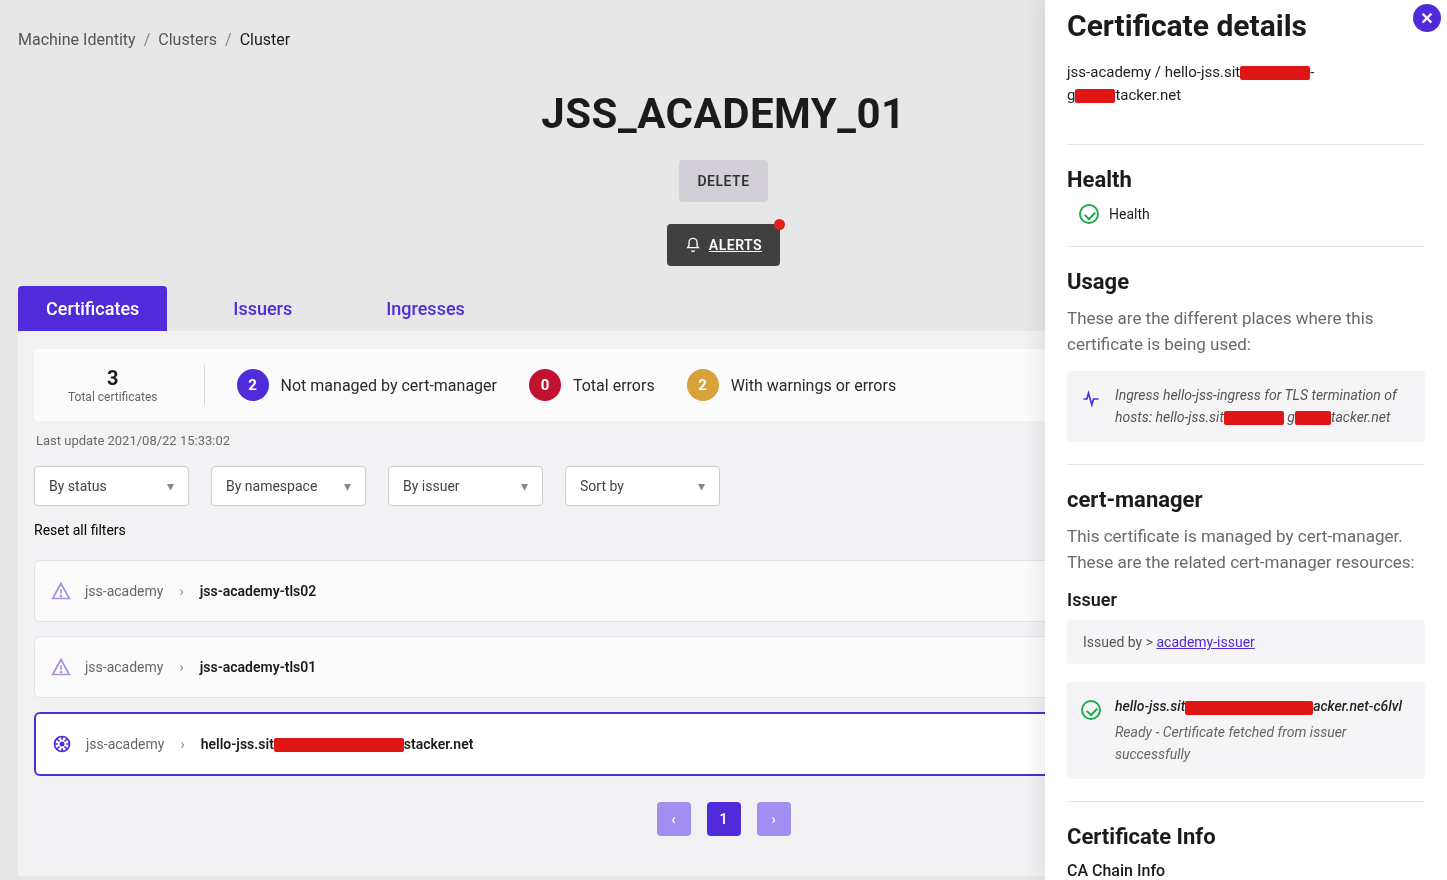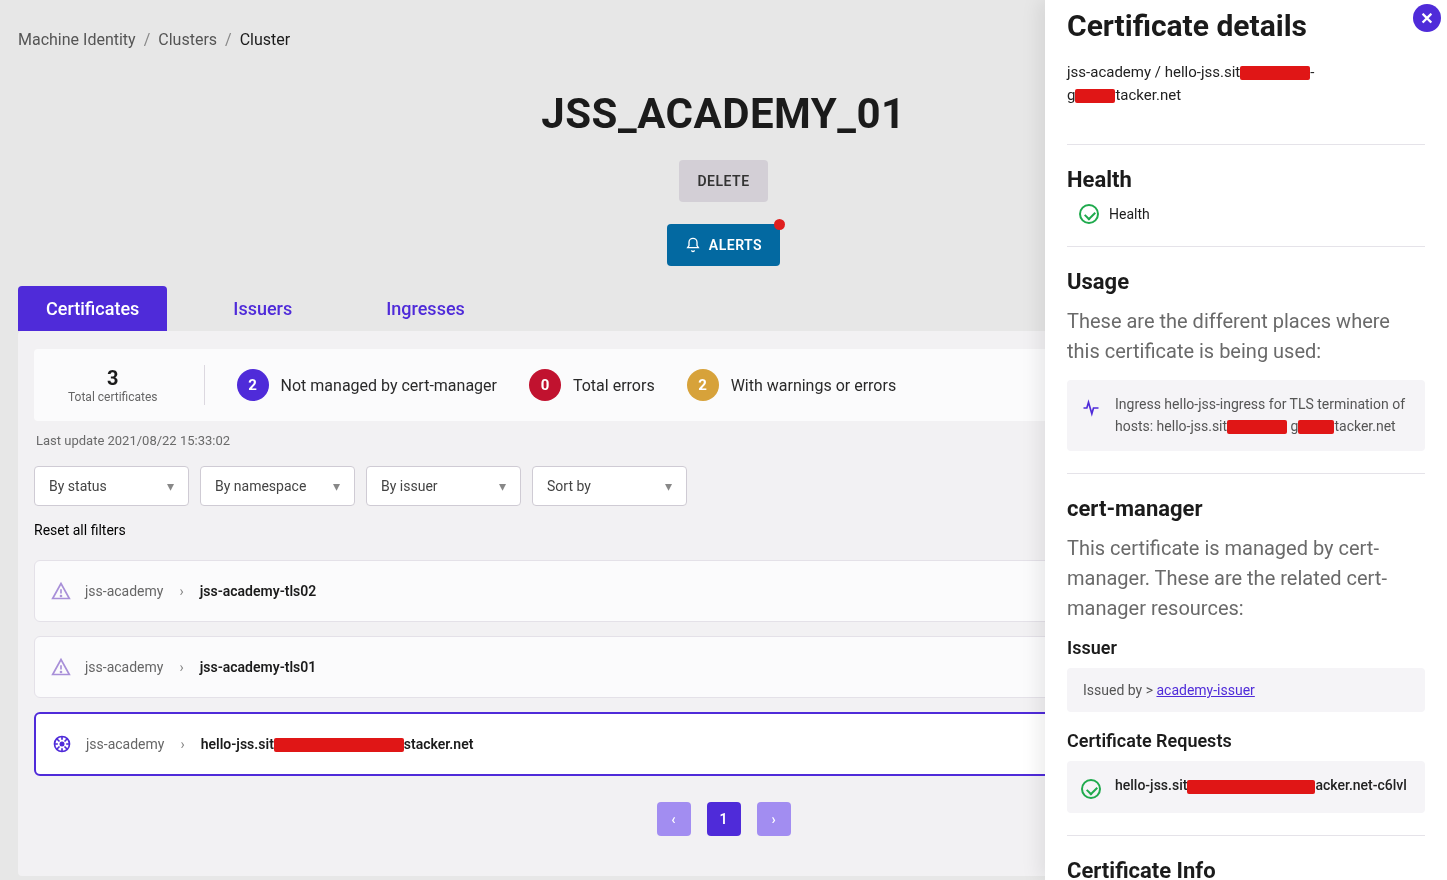--- a/index.html
+++ b/index.html
@@ -5,40 +5,40 @@
   *{box-sizing:border-box;margin:0;padding:0;font-family:-apple-system,BlinkMacSystemFont,"Segoe UI",Roboto,Helvetica,Arial,sans-serif;}
   body{background:#e7e7e7;color:#1b1b1b;font-size:14px;width:1447px;height:880px;overflow:hidden;}
   a{text-decoration:none;color:inherit;}
   .breadcrumb{display:flex;gap:8px;align-items:center;padding:30px 18px 0;font-size:16px;color:#555;}
   .breadcrumb .sep{color:#888;}
   .breadcrumb .current{font-weight:400;color:#1b1b1b;text-align:center;}
   .header-row{display:flex;align-items:center;padding:40px 18px 20px;gap:22px;flex-direction:column;}
   .cluster-title{font-size:42px;font-weight:700;letter-spacing:.5px;}
   .btn{display:inline-flex;align-items:center;gap:8px;padding:0 18px;height:42px;border-radius:4px;font-size:14px;font-weight:600;cursor:pointer;border:none;}
   .btn-delete{background:#d3cfd6;color:#333;font-weight:600;letter-spacing:.5px;}
-  .btn-alerts{background:#0369a1;color:#fff;position:relative;letter-spacing:.5px;}
+  .btn-alerts{background:#404040;color:#fff;position:relative;letter-spacing:.5px;text-decoration:underline;}
   .alert-dot{position:absolute;top:-5px;right:-5px;width:11px;height:11px;border-radius:50%;background:#e01f1f;}
   .connect-btn{position:absolute;right:18px;top:22px;background:#4f2bd9;color:#fff;height:36px;display:flex;align-items:center;padding:0 20px;border-radius:4px;font-weight:600;letter-spacing:.5px;font-size:14px;}
   .tabs{display:flex;padding:0 18px;gap:38px;}
   .tab{padding:12px 28px;font-size:18px;font-weight:500;color:#4f2bd9;cursor:pointer;}
   .tab.active{background:#4f2bd9;color:#fff;border-radius:4px 4px 0 0;}
   .panel{margin:0 18px 18px;background:#f2f1f3;border-radius:4px;padding:18px 16px 40px;position:relative;}
   .summary{background:#fbfbfc;border-radius:4px;padding:16px 20px;display:flex;align-items:center;gap:32px;}
   .total-box{text-align:center;padding:0 14px;}
   .total-n{font-size:20px;font-weight:700;}
   .total-l{font-size:12px;color:#666;}
   .vline{width:1px;height:40px;background:#dcd8e0;}
   .stat{display:flex;align-items:center;gap:12px;}
   .badge-circle{width:32px;height:32px;border-radius:50%;color:#fff;display:flex;align-items:center;justify-content:center;font-weight:700;font-size:15px;}
   .bc-purple{background:#4f2bd9;}
   .bc-red{background:#c1122f;}
   .bc-gold{background:#d7a23a;}
   .stat-label{font-size:16px;color:#2a2a2a;}
   .last-update{font-size:13px;color:#6a6a6a;margin:12px 2px 18px;}
-  .filters{display:flex;gap:11px;margin-bottom:10px;}
+  .filters{display:flex;gap:22px;margin-bottom:10px;}
   .dropdown{background:#fff;border:1px solid #cfcbd4;border-radius:4px;height:40px;padding:0 14px;display:flex;align-items:center;justify-content:space-between;min-width:155px;color:#444;cursor:pointer;}
   .dropdown .chev{color:#888;}
   .reset-link{color:#000000;font-size:14px;margin:6px 0 22px;display:inline-block;cursor:pointer;}
   .cert-item{background:#fbfbfc;border:1px solid #e4e1e8;border-radius:6px;padding:20px 16px;display:flex;align-items:center;gap:14px;margin-bottom:14px;cursor:pointer;}
   .cert-item.selected{border:2px solid #4f2bd9;background:#fff;}
   .cert-ns{color:#666;}
   .cert-ar{color:#888;margin:0 2px;}
   .cert-name{font-weight:600;color:#1b1b1b;}
   .redact{display:inline-block;background:#e01616;height:14px;vertical-align:middle;border-radius:2px;}
   .pager{display:flex;gap:16px;justify-content:center;margin-top:26px;}
@@ -48,23 +48,23 @@
   
   .drawer{position:absolute;top:0;right:0;width:402px;height:880px;background:#fff;padding:0 22px;overflow:hidden;box-shadow:-6px 0 18px rgba(0,0,0,.08);}
   .drawer h1{font-size:30px;font-weight:700;margin:8px 0 18px;}
   .close-x{position:absolute;top:4px;right:6px;width:28px;height:28px;border-radius:50%;background:#4f2bd9;color:#fff;display:flex;align-items:center;justify-content:center;font-weight:700;cursor:pointer;font-size:16px;}
   .sub-path{font-size:15px;color:#222;line-height:1.5;margin-bottom:38px;}
   .divider{height:1px;background:#e5e3e9;margin:0 0 22px;}
   .sec-title{font-size:22px;font-weight:700;margin-bottom:12px;}
   .health-row{display:flex;align-items:center;gap:10px;margin-bottom:22px;margin-left:12px;}
   .ok-circ{width:20px;height:20px;border:2px solid #1faa4d;border-radius:50%;position:relative;}
   .ok-circ::after{content:"";position:absolute;left:4px;top:5px;width:8px;height:5px;border-left:2px solid #1faa4d;border-bottom:2px solid #1faa4d;transform:rotate(-45deg);}
-  .sec-desc{font-size:20px;color:#6a6a6a;line-height:1.5;margin-bottom:14px;}
+  .sec-desc{font-size:17px;color:#6a6a6a;line-height:1.5;margin-bottom:14px;}
   .card{background:#f5f4f7;border-radius:4px;padding:14px 14px;display:flex;gap:14px;align-items:flex-start;margin-bottom:22px;}
-  .card-text{font-size:14px;color:#555;line-height:1.55;flex:1;}
+  .card-text{font-size:14px;color:#555;line-height:1.55;flex:1;font-style:italic;}
   .pulse-ico{color:#4f2bd9;flex-shrink:0;margin-top:4px;}
   .subhead{font-size:18px;font-weight:600;margin:4px 0 10px;}
   .issued-card{background:#f5f4f7;border-radius:4px;padding:14px 16px;font-size:14px;color:#555;margin-bottom:18px;}
   .issued-card .lnk{color:#4f2bd9;text-decoration:underline;cursor:pointer;}
   .req-name{font-size:14px;color:#222;font-weight:500;}
   .req-status{font-size:14px;color:#666;margin-top:4px;}
   .info-sub{font-size:16px;font-weight:500;margin-top:12px;}
   .icon-svg{width:20px;height:20px;display:inline-block;}
   .bell{width:16px;height:16px;}
   .warn-tri{width:20px;height:20px;}
@@ -217,26 +217,26 @@
   <div class="divider"></div>
 
   <div class="sec-title">cert-manager</div>
   <div class="sec-desc">This certificate is managed by cert-manager. These are the related cert-manager resources:</div>
 
   <div class="subhead">Issuer</div>
   <div class="issued-card">
     <span>Issued by &gt; </span><span class="lnk">academy-issuer</span>
   </div>
 
-  <div class="subhead">Certificate Requests</div>
   <div class="card">
     <span class="ok-circ" style="margin-top:4px"></span>
     <div class="card-text">
       <div class="req-name">
         <span>hello-jss.sit</span><span class="redact" style="width:128px"></span><span>acker.net-c6lvl</span>
       </div>
+      <div class="req-status">Ready - Certificate fetched from issuer successfully</div>
     </div>
   </div>
   <div class="divider"></div>
 
   <div class="sec-title">Certificate Info</div>
   <div class="info-sub">CA Chain Info</div>
 </div>
 
 </body></html>

